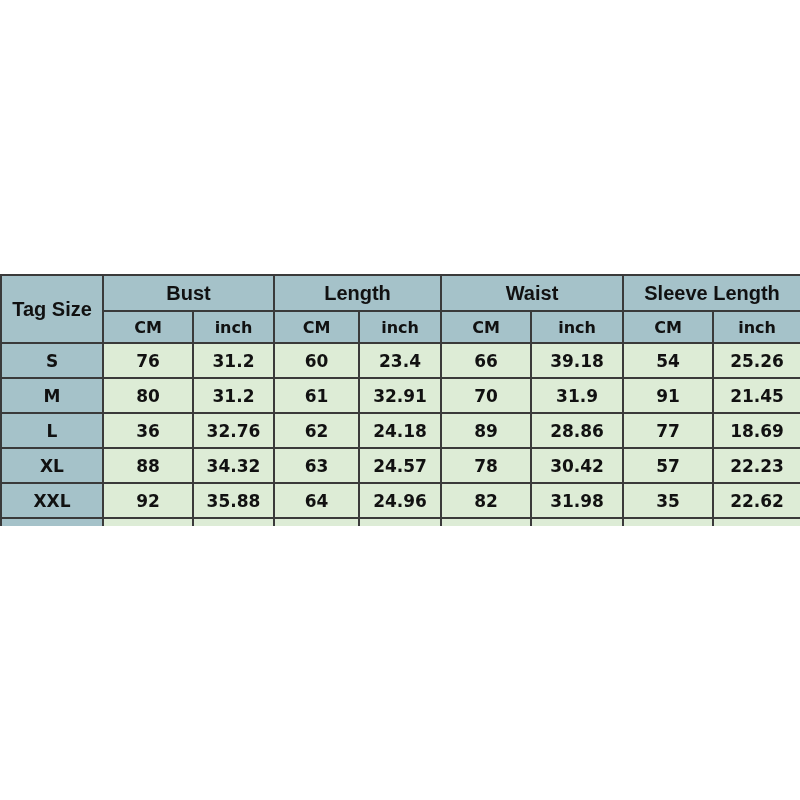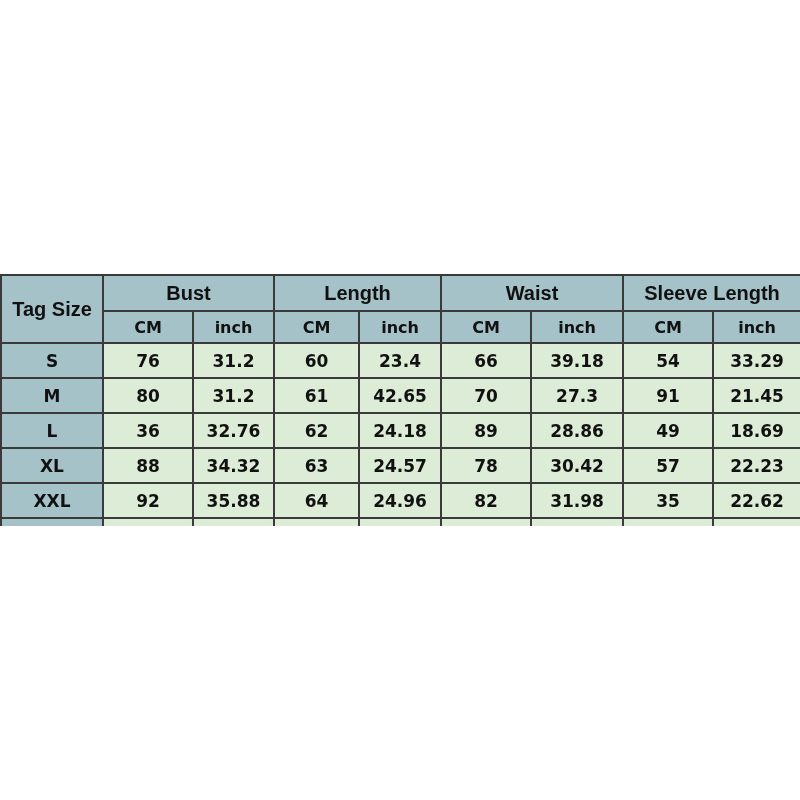--- a/index.html
+++ b/index.html
@@ -106,42 +106,42 @@
     <tbody>
       <tr class="data">
         <td class="size">S</td>
         <td class="val">76</td>
         <td class="val">31.2</td>
         <td class="val">60</td>
         <td class="val">23.4</td>
         <td class="val">66</td>
         <td class="val">39.18</td>
         <td class="val">54</td>
-        <td class="val">33.29</td>
+        <td class="val">25.26</td>
       </tr>
       <tr class="data">
         <td class="size">M</td>
         <td class="val">80</td>
         <td class="val">31.2</td>
         <td class="val">61</td>
-        <td class="val">42.65</td>
+        <td class="val">32.91</td>
         <td class="val">70</td>
-        <td class="val">27.3</td>
+        <td class="val">31.9</td>
         <td class="val">91</td>
         <td class="val">21.45</td>
       </tr>
       <tr class="data">
         <td class="size">L</td>
         <td class="val">36</td>
         <td class="val">32.76</td>
         <td class="val">62</td>
         <td class="val">24.18</td>
         <td class="val">89</td>
         <td class="val">28.86</td>
-        <td class="val">49</td>
+        <td class="val">77</td>
         <td class="val">18.69</td>
       </tr>
       <tr class="data">
         <td class="size">XL</td>
         <td class="val">88</td>
         <td class="val">34.32</td>
         <td class="val">63</td>
         <td class="val">24.57</td>
         <td class="val">78</td>
         <td class="val">30.42</td>

